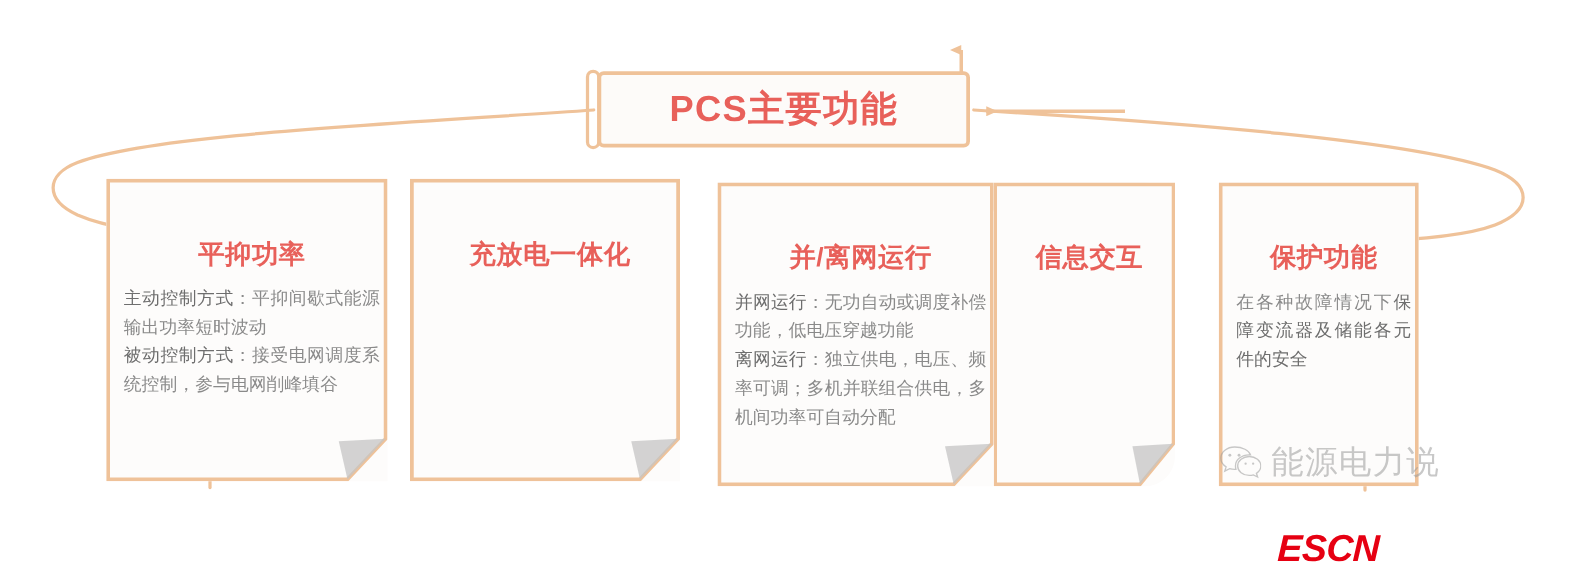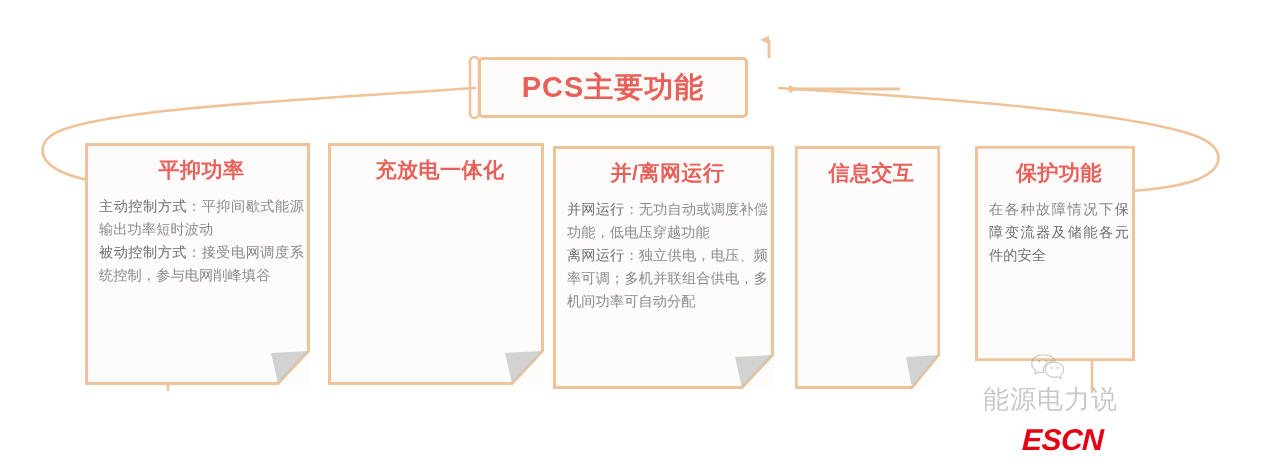--- a/index.html
+++ b/index.html
@@ -27,21 +27,21 @@
     width: 1269px;
     height: 468px;
     pointer-events: none;
   }
 
   
   #title-box {
     position: absolute;
     left: 478px;
     top: 57px;
-    width: 270px;
+    width: 298px;
     height: 61px;
     border: 3px solid #efc299;
     border-radius: 5px;
     background: #fdfbf9;
     display: flex;
     align-items: center;
     justify-content: center;
     box-sizing: border-box;
     z-index: 4;
   }
@@ -66,20 +66,21 @@
     top: 0;
     width: 100%;
     height: 100%;
   }
   .card-inner {
     position: relative;
     z-index: 2;
     padding: 10px 6px 0 14px;
     box-sizing: border-box;
     height: 100%;
+    margin-top: 33px;
   }
   .card-title {
     text-align: center;
     font-size: 21px;
     font-weight: bold;
     color: #e8605a;
     letter-spacing: 0.5px;
     margin-top: 3px;
     margin-bottom: 11px;
     white-space: nowrap;
@@ -98,21 +99,20 @@
 
   
   #watermark {
     position: absolute;
     left: 975px;
     top: 352px;
     display: flex;
     align-items: center;
     z-index: 6;
     opacity: 0.55;
-    flex-direction: column;
   }
   #watermark-text {
     font-size: 26px;
     color: #9c9c9c;
     margin-left: 8px;
     letter-spacing: 1px;
     white-space: nowrap;
   }
   #wechat-icon {
     width: 34px;
@@ -203,21 +203,21 @@
   <div class="card" style="left:328px; top:143px; width:216px; height:242px;">
     <svg class="card-frame" viewBox="0 0 216 242" preserveAspectRatio="none">
       <path d="M1.5,1.5 H214.5 V208 L184,240.5 H1.5 Z" fill="#fdfcfb" stroke="#efc299" stroke-width="3"></path>
       <path d="M214.5,208 L184,240.5 L177,210 Z" fill="#c4c4c4" opacity="0.75"></path>
     </svg>
     <div class="card-inner">
       <div class="card-title">充放电一体化</div>
     </div>
   </div>
 
-  <div class="card" style="left:553px; top:146px; width:221px; height:243px;">
+  <div class="card" style="left:574px; top:146px; width:221px; height:243px;">
     <svg class="card-frame" viewBox="0 0 221 243" preserveAspectRatio="none">
       <path d="M1.5,1.5 H219.5 V209 L189,241.5 H1.5 Z" fill="#fdfcfb" stroke="#efc299" stroke-width="3"></path>
       <path d="M219.5,209 L189,241.5 L182,211 Z" fill="#c4c4c4" opacity="0.75"></path>
     </svg>
     <div class="card-inner">
       <div class="card-title">并/离网运行</div>
       <div class="card-body">
         <div><b>并网运行</b><span>：</span><span>无功自动或调度补偿功能，低电压穿越功能</span></div>
         <div><b>离网运行</b><span>：</span><span>独立供电，电压、频率可调；多机并联组合供电，多机间功率可自动分配</span></div>
       </div>
@@ -227,21 +227,21 @@
   <div class="card" style="left:795px; top:146px; width:145px; height:243px;border-radius:24px;">
     <svg class="card-frame" viewBox="0 0 166 243" preserveAspectRatio="none">
       <path d="M1.5,1.5 H164.5 V209 L134,241.5 H1.5 Z" fill="#fdfcfb" stroke="#efc299" stroke-width="3"></path>
       <path d="M164.5,209 L134,241.5 L127,211 Z" fill="#c4c4c4" opacity="0.75"></path>
     </svg>
     <div class="card-inner">
       <div class="card-title">信息交互</div>
     </div>
   </div>
 
-  <div class="card" style="left:975px; top:146px; width:160px; height:215px;">
+  <div class="card" style="left:975px; top:146px; width:160px; height:243px;">
     <svg class="card-frame" viewBox="0 0 160 243" preserveAspectRatio="none">
       <path d="M1.5,1.5 H158.5 V241.5 H1.5 Z" fill="#fdfcfb" stroke="#efc299" stroke-width="3"></path>
     </svg>
     <div class="card-inner">
       <div class="card-title">保护功能</div>
       <div class="card-body">
         <div><span>在各种故障情况下</span><b>保障变流器及储能各元件的安全</b></div>
       </div>
     </div>
   </div>

